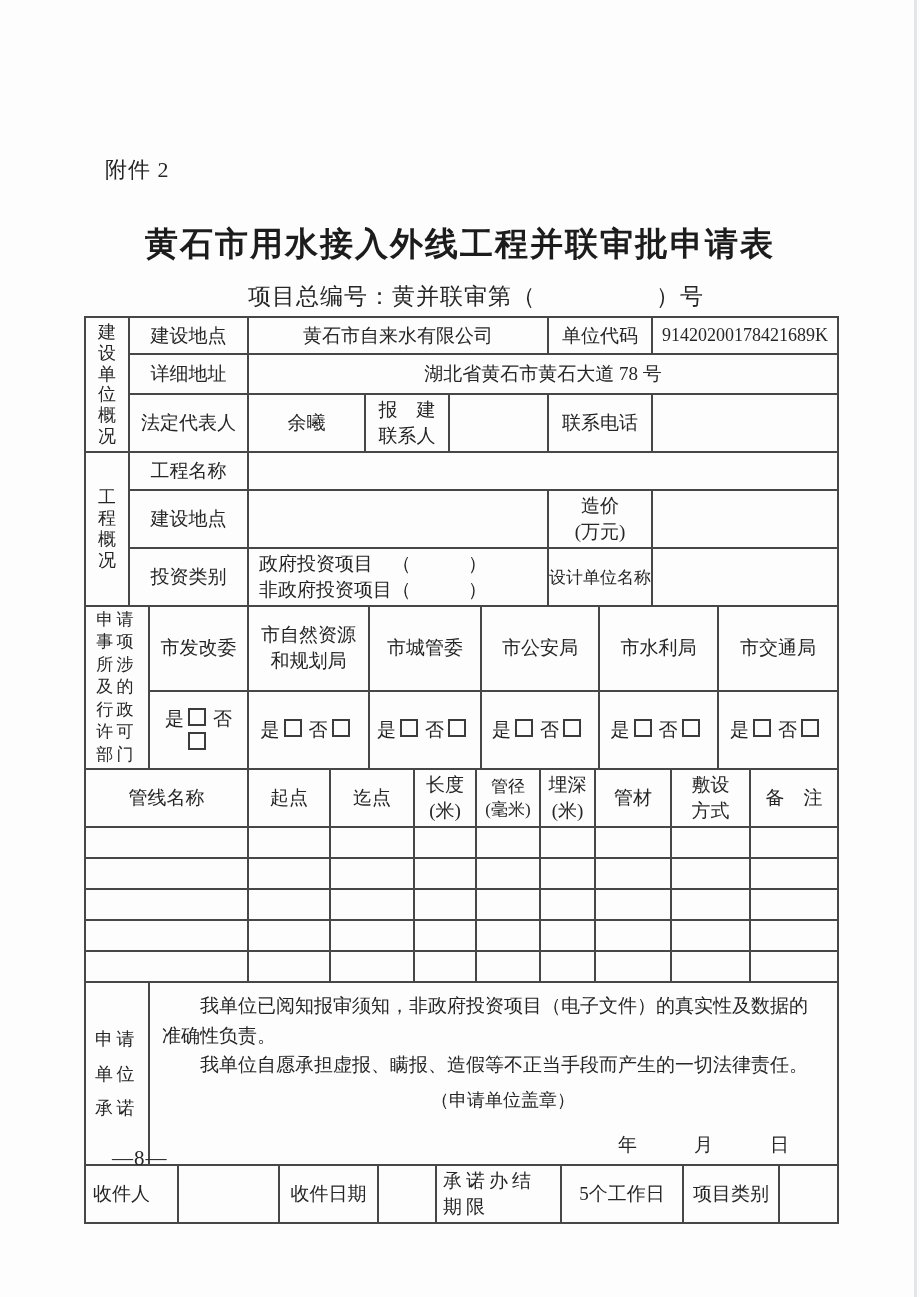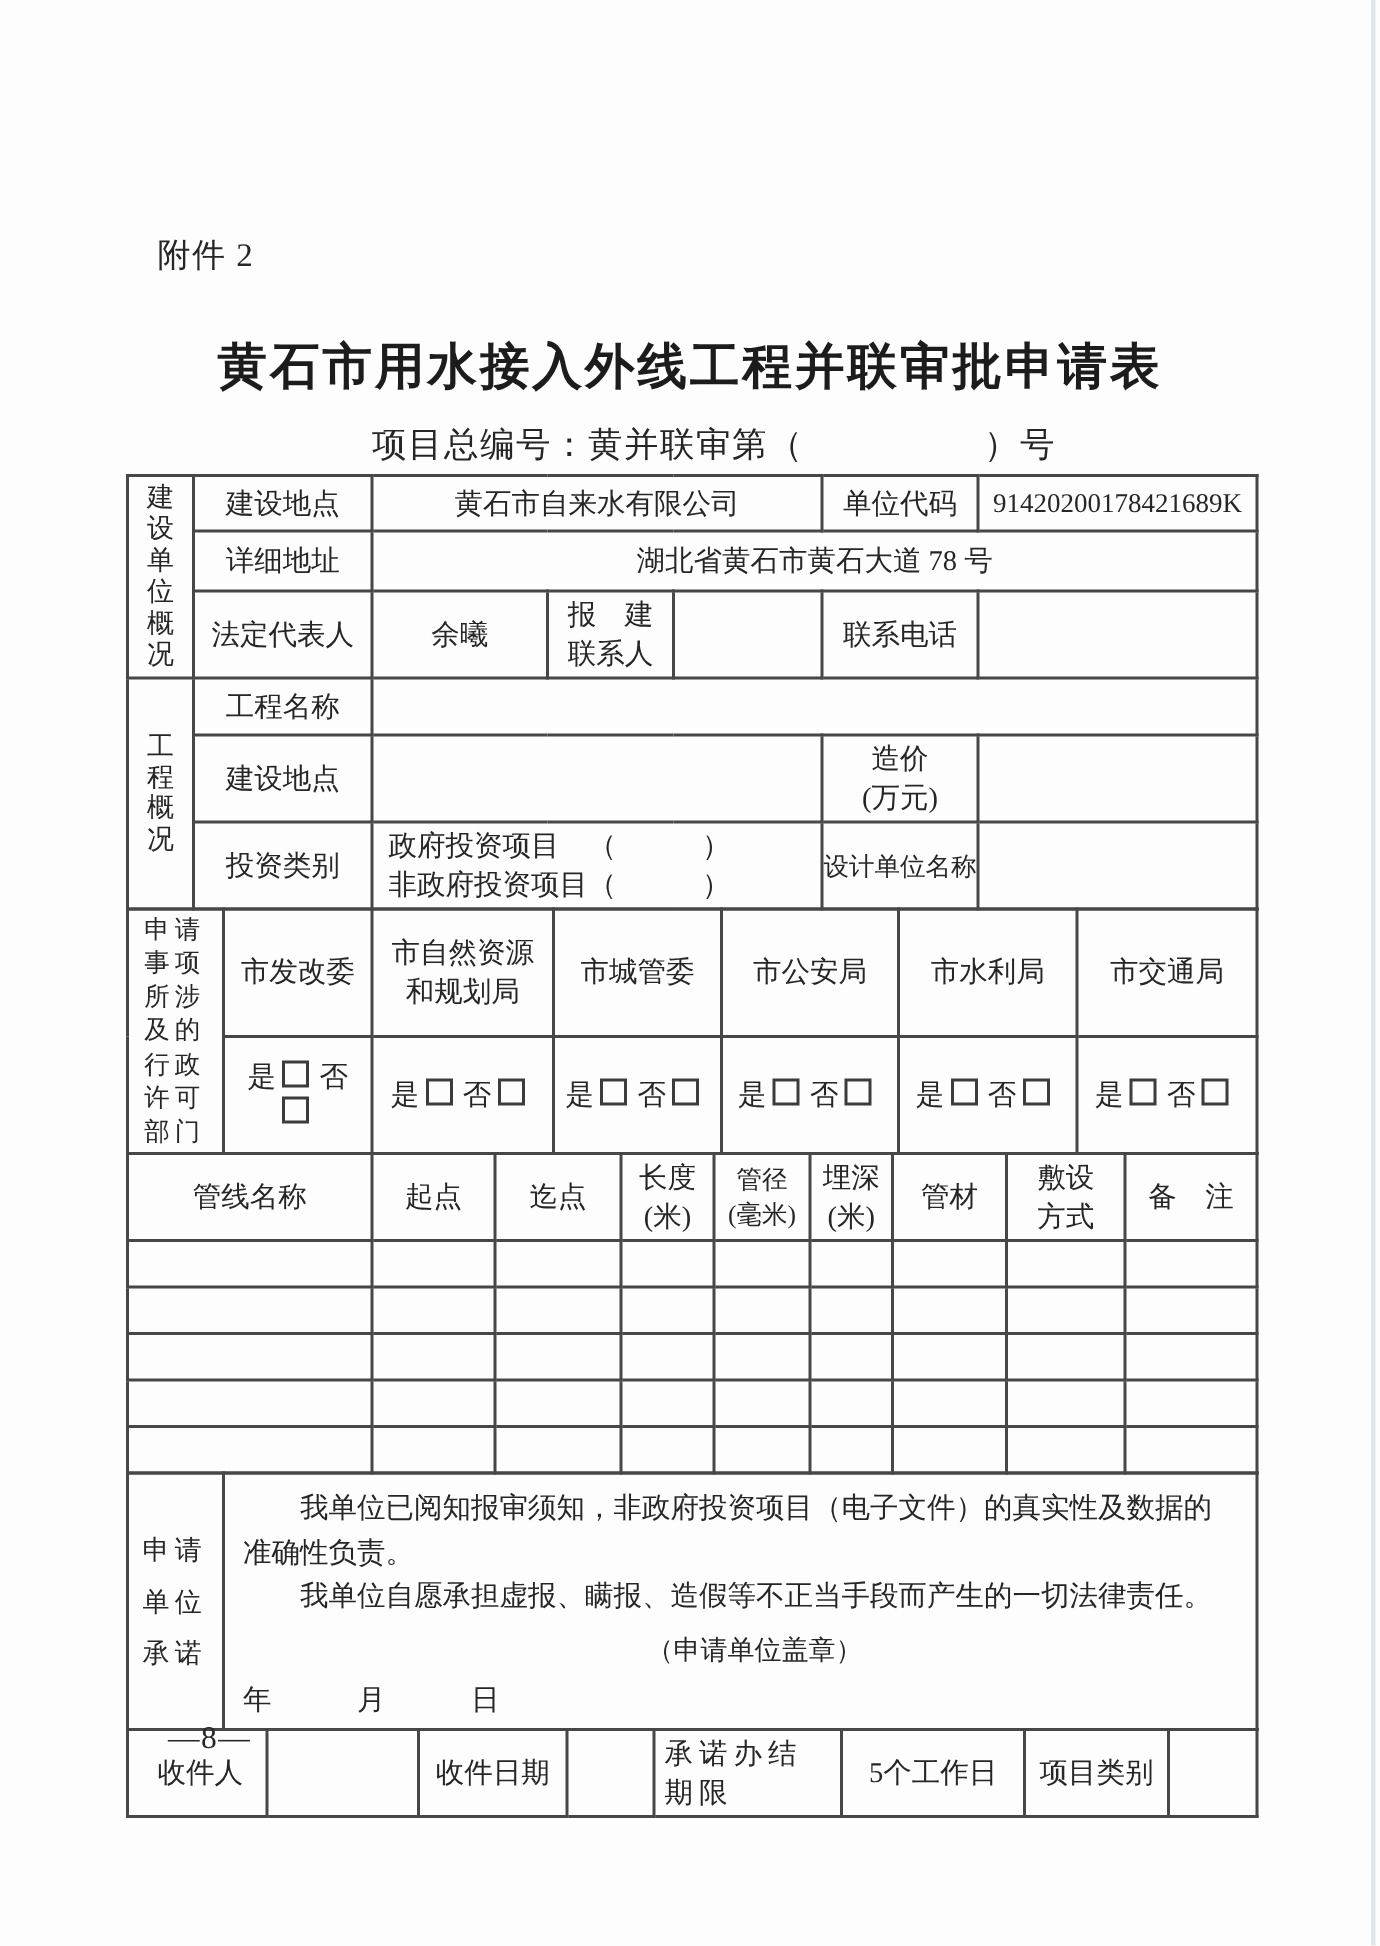--- a/index.html
+++ b/index.html
@@ -51,23 +51,23 @@
   .left-cell{text-align:left;padding-left:10px;}
   .code-val{font-size:18px;letter-spacing:0;}
   .cbox{
     display:inline-block;width:14px;height:14px;
     border:2px solid #3c3c3c;margin:0 7px 0 4px;vertical-align:-1px;
     background:#fdfdfd;
   }
   .commit-cell{text-align:left;vertical-align:top;padding:8px 14px 6px 12px;}
   .commit-cell p{margin:0;text-indent:2em;line-height:1.55;font-size:19px;}
   .seal-line{text-align:right;padding-right:248px;margin-top:9px;font-size:18px;}
-  .date-line{text-align:left;padding-right:34px;margin-top:8px;font-size:19px;}
+  .date-line{text-align:right;padding-right:34px;margin-top:20px;font-size:19px;}
   .deadline-lab{text-align:left;letter-spacing:4px;padding-left:6px;}
-  .receiver-lab{text-align:center;padding-left:7px;}
+  .receiver-lab{text-align:left;padding-left:7px;}
   .pnum{
     position:absolute;left:112px;top:1146px;font-size:21px;letter-spacing:1px;
   }
 </style>
 </head>
 <body>
 
 <div class="scan-edge"></div>
 
 <div class="attachment">附件 2</div>

